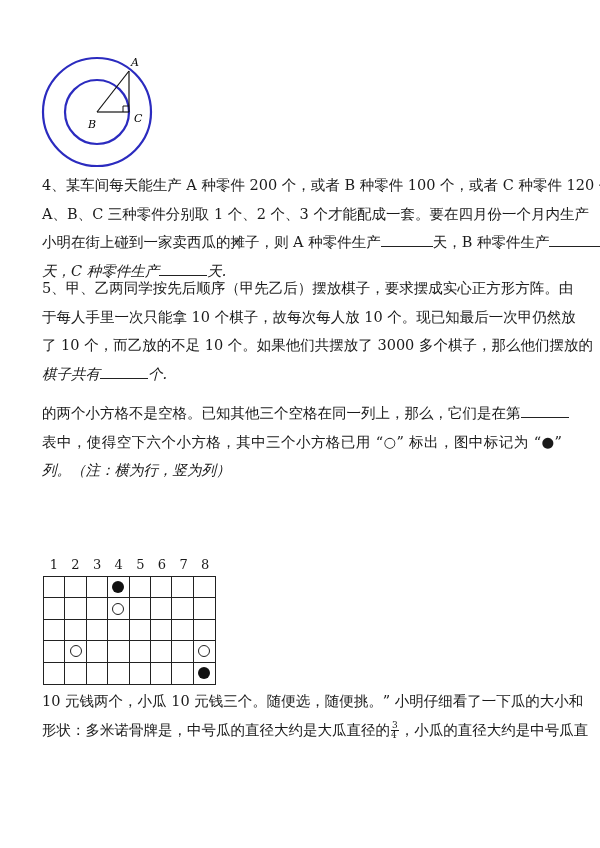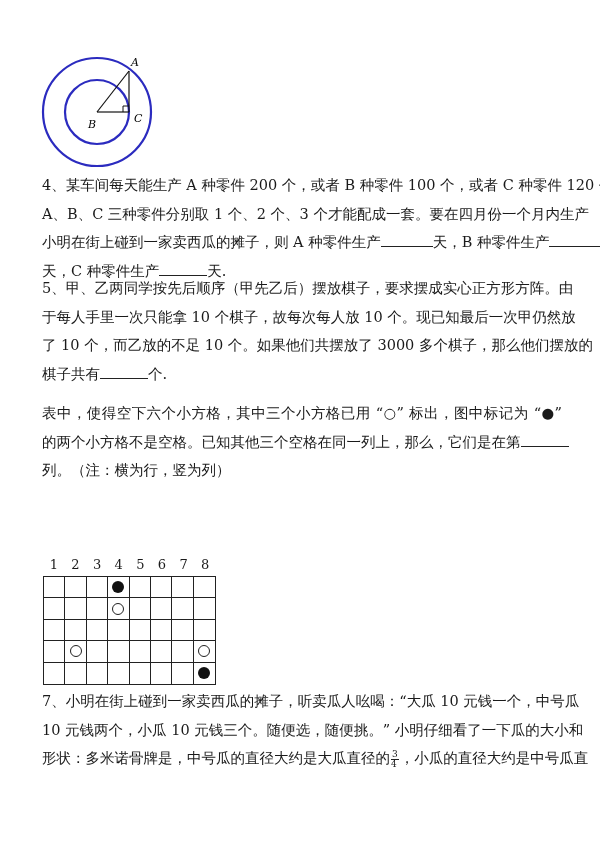--- a/index.html
+++ b/index.html
@@ -1,21 +1,21 @@
 <!DOCTYPE html>
 <html><head>
 <meta charset="utf-8">
 <style>
   html, body { margin: 0; padding: 0; background: #ffffff; }
   body { width: 600px; height: 848px; position: relative; overflow: hidden;
          font-family: "DejaVu Serif", "Liberation Serif", serif; color: #1a1a1a; }
   .fig-circles { position: absolute; left: 38px; top: 52px; width: 120px; height: 120px; }
   .para { position: absolute; left: 42px; width: 520px; font-size: 14.5px; line-height: 28.5px; }
   .line { display: block; white-space: nowrap; height: 28.5px; text-align: justify; text-align-last: justify; }
-  .line.last { text-align-last: left; }
+  .line.last { text-align-last: left; font-style: italic; }
   .blank { display: inline-block; border-bottom: 1px solid #222; height: 16px; vertical-align: baseline; }
   .frac { display: inline-block; vertical-align: middle; font-size: 9px; line-height: 9px; text-align: center; margin: 0 1px; }
   .frac span { display: block; }
   .frac .num { border-bottom: 1px solid #222; padding: 0 1px; }
   .grid-fig { position: absolute; left: 40px; top: 556px; width: 180px; height: 132px; }
   .col-labels { position: absolute; left: 3px; top: 0; width: 173px; height: 18px; display: flex; }
   .col-labels span { flex: 1; text-align: center; font-size: 13px; line-height: 18px; }
   .grid { position: absolute; left: 3px; top: 20px; width: 173px; height: 109px;
           display: grid; grid-template-columns: repeat(8, 1fr); grid-template-rows: repeat(5, 1fr);
           border: 1.5px solid #222; box-sizing: border-box; }
@@ -49,22 +49,22 @@
 </div>
 
 <div class="para" style="top:274px;">
   <span class="line">5、甲、乙两同学按先后顺序（甲先乙后）摆放棋子，要求摆成实心正方形方阵。由</span>
   <span class="line">于每人手里一次只能拿 10 个棋子，故每次每人放 10 个。现已知最后一次甲仍然放</span>
   <span class="line">了 10 个，而乙放的不足 10 个。如果他们共摆放了 3000 多个棋子，那么他们摆放的</span>
   <span class="line last"><span>棋子共有</span><span class="blank" style="width:48px;"></span><span>个.</span></span>
 </div>
 
 <div class="para" style="top:399px;">
+  <span class="line"><span>的两个小方格不是空格。已知其他三个空格在同一列上，那么，它们是在第</span><span class="blank" style="width:48px;"></span></span>
   <span class="line">表中，使得空下六个小方格，其中三个小方格已用 “○” 标出，图中标记为 “●”</span>
-  <span class="line"><span>的两个小方格不是空格。已知其他三个空格在同一列上，那么，它们是在第</span><span class="blank" style="width:48px;"></span></span>
   <span class="line last">列。（注：横为行，竖为列）</span>
 </div>
 
 <div class="grid-fig">
   <div class="col-labels">
     <span>1</span>
     <span>2</span>
     <span>3</span>
     <span>4</span>
     <span>5</span>
@@ -120,16 +120,15 @@
       <div class="cell"></div>
       <div class="cell"></div>
       <div class="cell"></div>
       <div class="cell">
         <span class="mark filled"></span>
       </div>
     </div>
 </div>
 
 <div class="para" style="top:687px;">
-  <span class="line">7、小明在街上碰到一家卖西瓜的摊子，听卖瓜人吆喝：“大瓜 10 元钱一个，中号瓜</span>
   <span class="line">10 元钱两个，小瓜 10 元钱三个。随便选，随便挑。” 小明仔细看了一下瓜的大小和</span>
   <span class="line"><span>形状：多米诺骨牌是，中号瓜的直径大约是大瓜直径的</span><span class="frac"><span class="num">3</span><span class="den">4</span></span><span>，小瓜的直径大约是中号瓜直</span></span>
 </div>
 
 </body></html>

